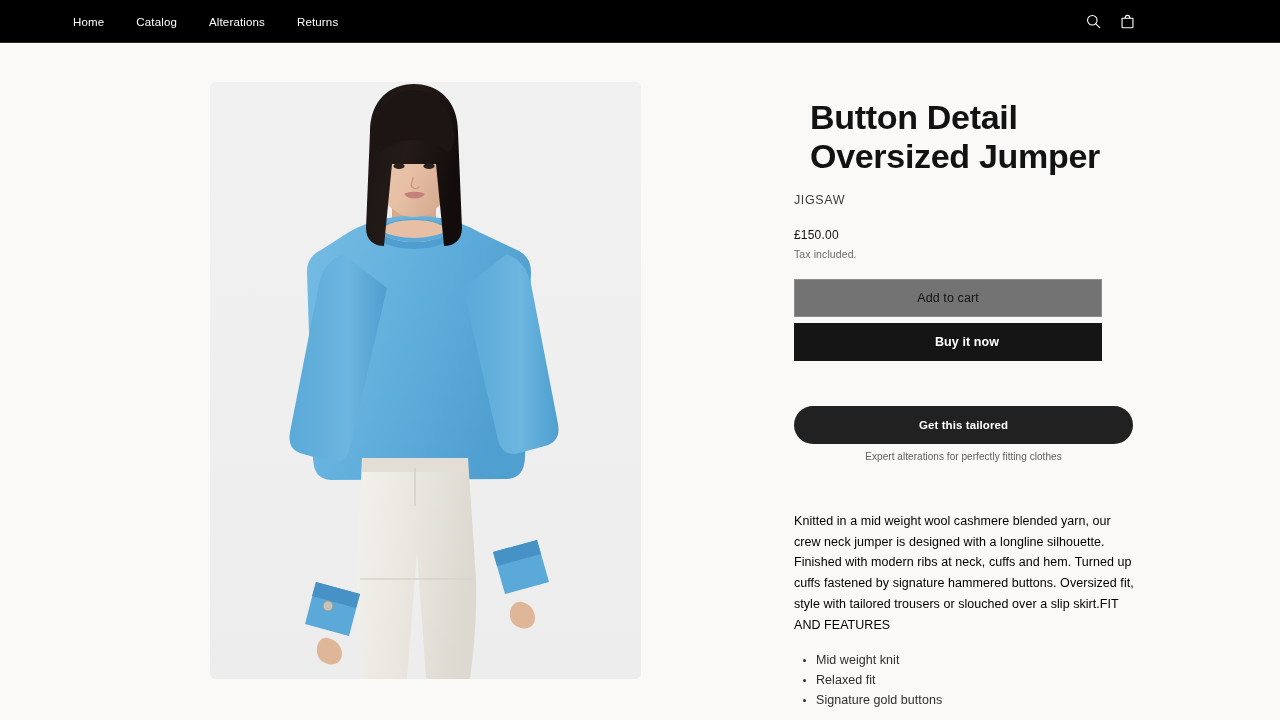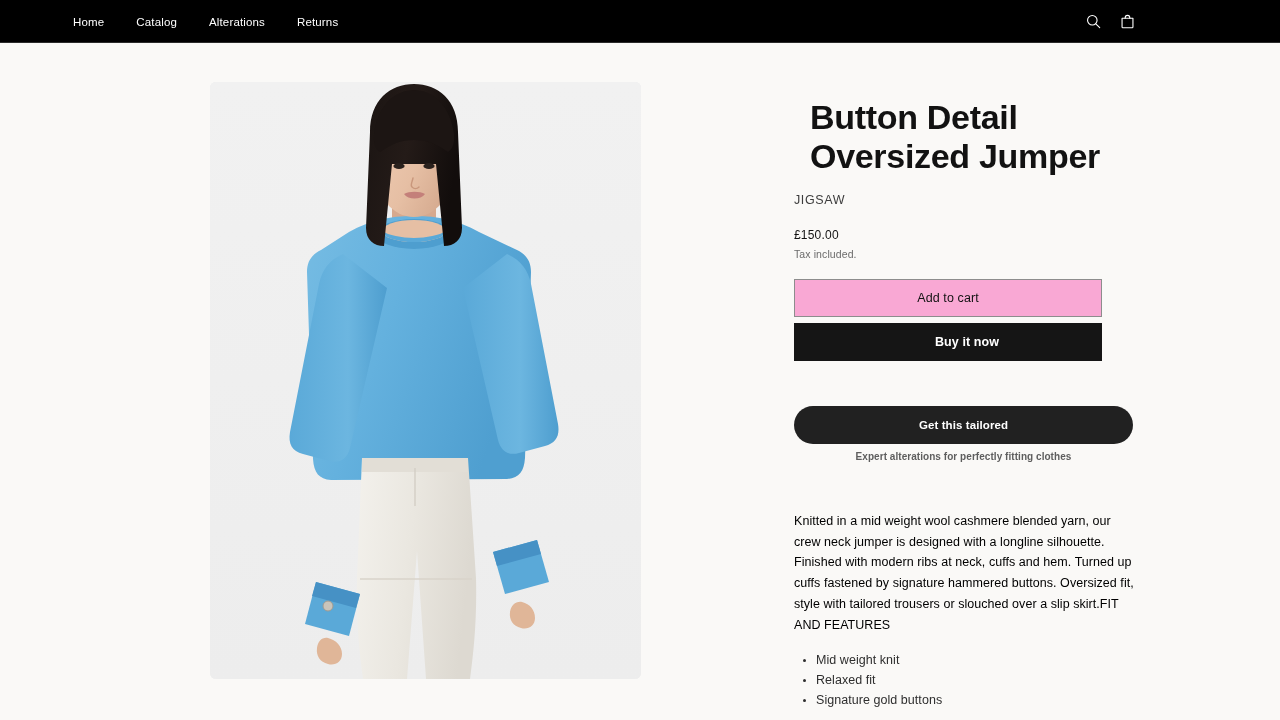--- a/index.html
+++ b/index.html
@@ -149,21 +149,21 @@
     align-items: center;
     justify-content: center;
     width: 100%;
     height: 38px;
     font-size: 12.5px;
     letter-spacing: 0.1px;
     cursor: pointer;
     font-family: inherit;
   }
   .btn-add {
-    background: #f9a8d4;
+    background: #737373;
     border: 1px solid #8d8d8d;
     color: #121212;
   }
   .btn-buy {
     margin-top: 6px;
     background: #151515;
     border: 1px solid #151515;
     color: #ffffff;
     font-weight: bold;
     padding-left: 44px;
@@ -189,21 +189,20 @@
     cursor: pointer;
     font-family: inherit;
     margin-top: 36px;
   }
   .tailor-caption {
     margin: 7px 0 0 0;
     text-align: center;
     font-size: 10px;
     color: #5e5e5e;
     letter-spacing: 0.05px;
-    font-weight: bold;
   }
 
   .description {
     margin-top: 49px;
     width: 345px;
   }
   .description p {
     margin: 0;
     font-size: 12.5px;
     line-height: 20.8px;

